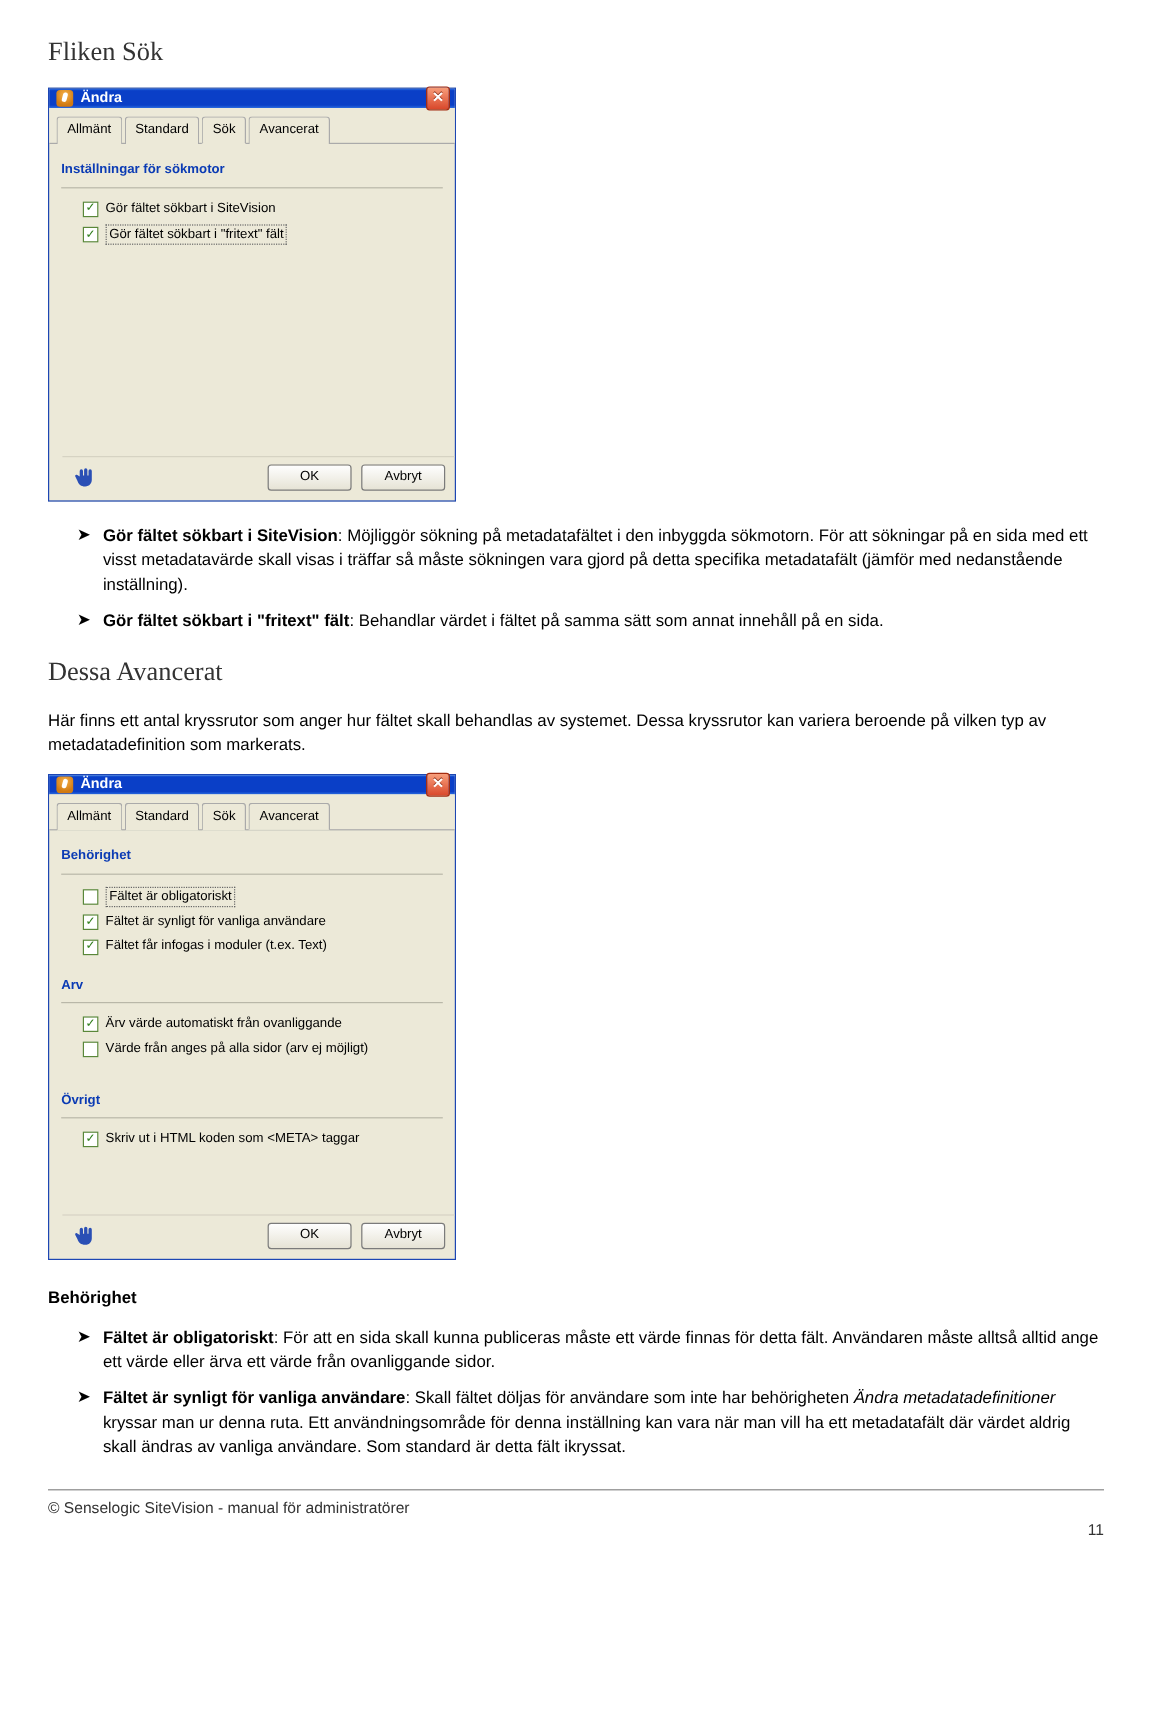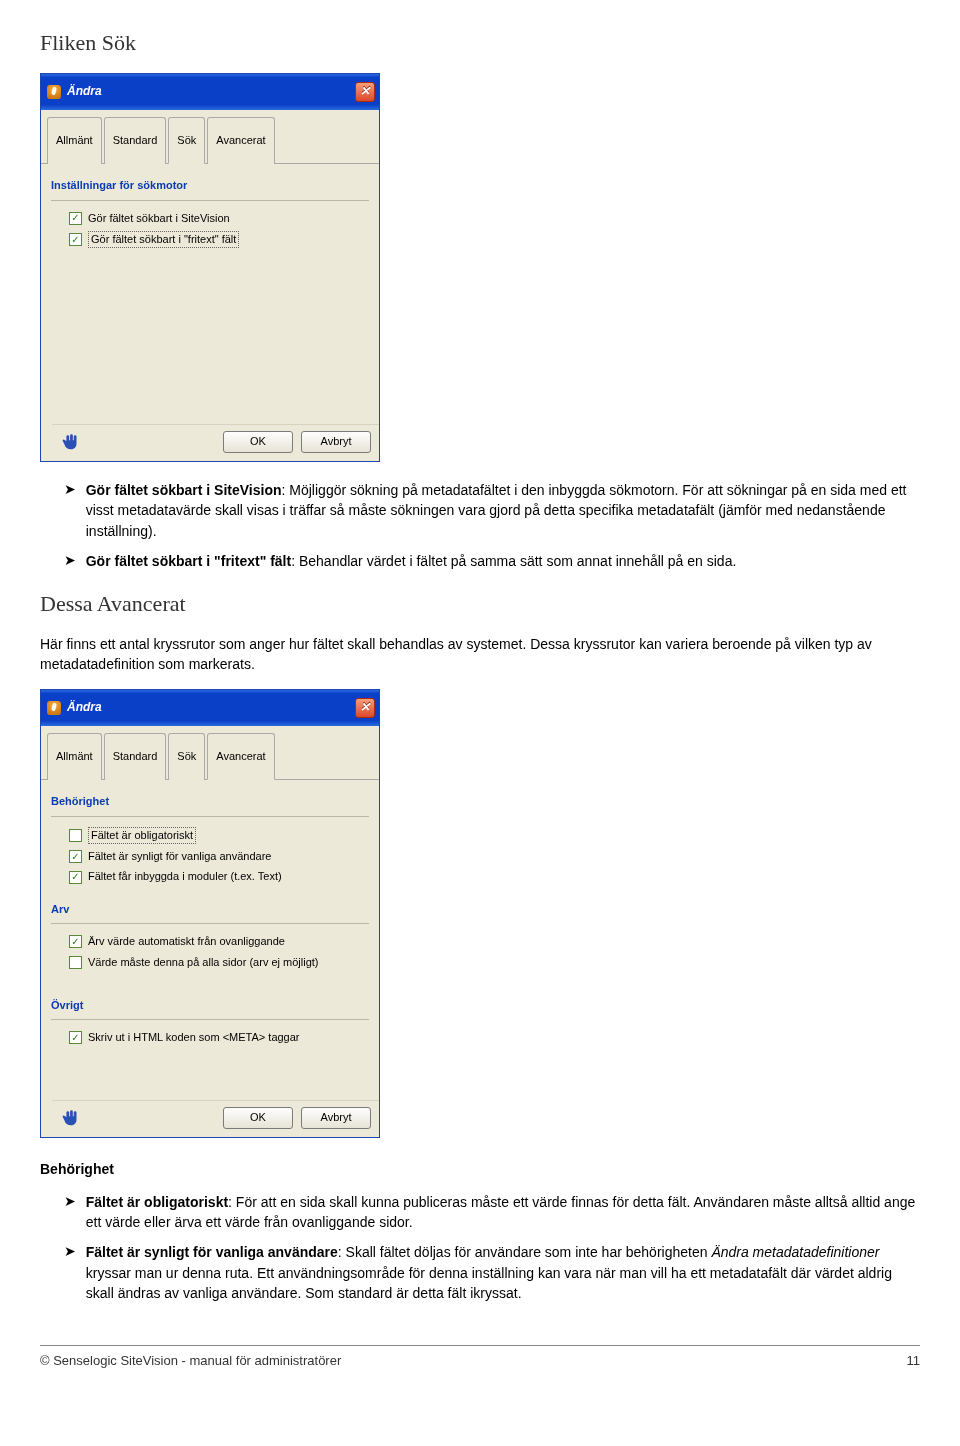--- a/index.html
+++ b/index.html
@@ -23,28 +23,27 @@
     width: 340px;
     border: 1px solid #1d46b3;
     background: #ece9d8;
     font-family: Tahoma, sans-serif;
     font-size: 11px;
     color: #000;
     margin-bottom: 18px;
   }
   .titlebar {
     background: linear-gradient(to bottom, #2a6bdf 0%, #0a3fc7 10%, #0a3fc7 85%, #2a6bdf 100%);
-    height: 36px;
+    height: 16px;
     display: flex;
     align-items: center;
     padding: 0 4px 0 6px;
     color: #fff;
     font-weight: bold;
     font-size: 12px;
-    font-style: italic;
   }
   .titlebar .java-icon {
     width: 14px; height: 14px;
     margin-right: 6px;
     display: inline-block;
     background: radial-gradient(circle at 50% 30%, #f7b34a 0%, #d17a12 70%);
     border-radius: 3px;
     position: relative;
   }
   .titlebar .java-icon::after{
@@ -64,21 +63,21 @@
   .tabstrip {
     display:flex;
     padding: 6px 6px 0 6px;
     border-bottom: 1px solid #aaa;
     background: #ece9d8;
   }
   .tab {
     border: 1px solid #aaa;
     border-bottom: none;
     background: #ece9d8;
-    padding: 15px 8px;
+    padding: 3px 8px;
     margin-right: 2px;
     font-size: 11px;
     border-radius: 3px 3px 0 0;
     position: relative;
     top: 1px;
   }
   .tab.active {
     background: #ece9d8;
     border-bottom: 1px solid #ece9d8;
     z-index: 2;
@@ -157,25 +156,26 @@
     flex: none;
   }
   .bullet-text { flex:1; line-height:1.45; }
   .bullet-text .strong { font-weight: bold; }
   .bullet-text .italic { font-style: italic; }
   p.body-para { margin: 6px 0 14px 0; line-height:1.45; }
   .sub-heading { font-weight: bold; margin: 22px 0 4px 0; }
   .dialog2-body { min-height: 320px; }
   .footer-line {
     border-top: 1px solid #888;
-    margin-top: 42px;
+    margin-top: 26px;
     padding-top: 6px;
     display:flex;
     font-size: 13px;
     color:#333;
+    flex-direction:column;
   }
   .footer-line .right { margin-left:auto; }
 </style>
 </head>
 <body>
 
 <h2 class="section-heading">Fliken Sök</h2>
 
 <div class="dialog">
   <div class="titlebar">
@@ -249,32 +249,32 @@
     <div class="check-row">
       <span class="checkbox-box"></span>
       <span class="check-label boxed">Fältet är obligatoriskt</span>
     </div>
     <div class="check-row">
       <span class="checkbox-box checked"></span>
       <span class="check-label">Fältet är synligt för vanliga användare</span>
     </div>
     <div class="check-row">
       <span class="checkbox-box checked"></span>
-      <span class="check-label">Fältet får inbyggda i moduler (t.ex. Text)</span>
+      <span class="check-label">Fältet får infogas i moduler (t.ex. Text)</span>
     </div>
 
     <div class="group-label" style="margin-top:14px">Arv</div>
     <div class="group-line"></div>
     <div class="check-row">
       <span class="checkbox-box checked"></span>
       <span class="check-label">Ärv värde automatiskt från ovanliggande</span>
     </div>
     <div class="check-row">
       <span class="checkbox-box"></span>
-      <span class="check-label">Värde måste denna på alla sidor (arv ej möjligt)</span>
+      <span class="check-label">Värde från anges på alla sidor (arv ej möjligt)</span>
     </div>
 
     <div class="group-label" style="margin-top:25px">Övrigt</div>
     <div class="group-line"></div>
     <div class="check-row">
       <span class="checkbox-box checked"></span>
       <span class="check-label">Skriv ut i HTML koden som &lt;META&gt; taggar</span>
     </div>
   </div>
   <div class="dialog-footer">

